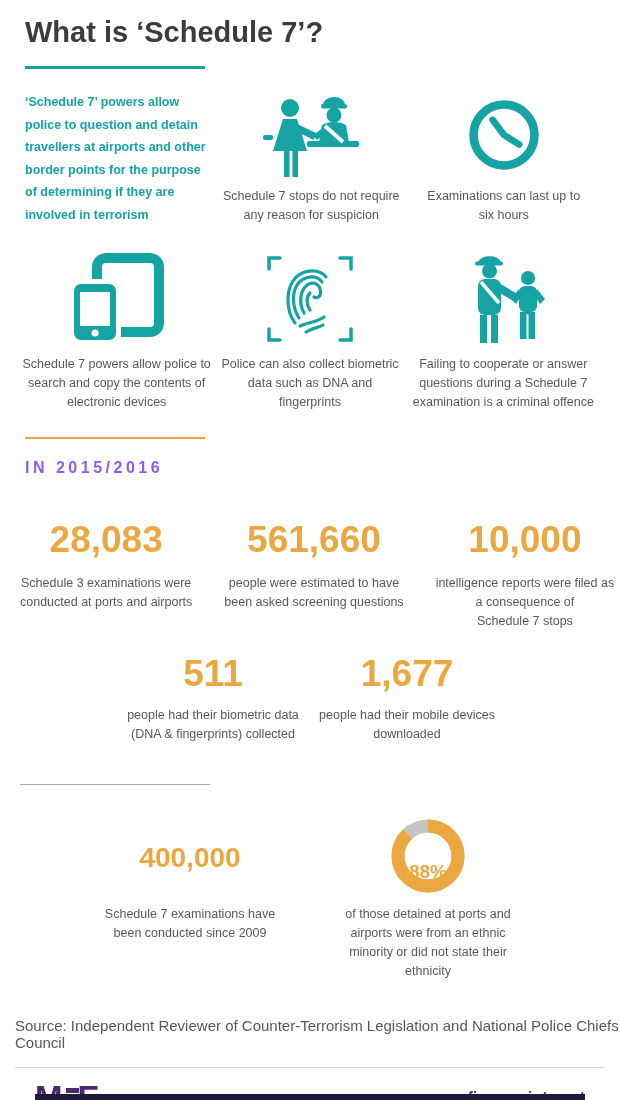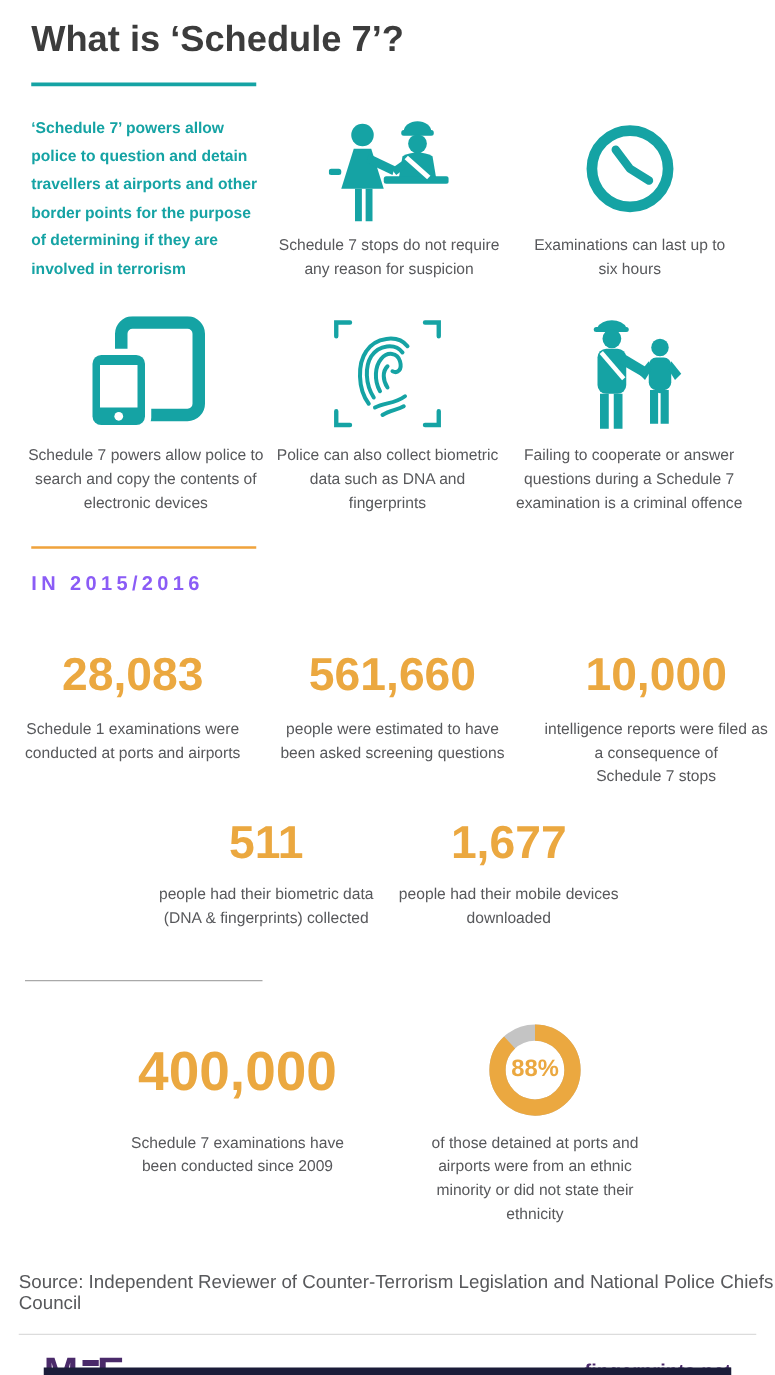--- a/index.html
+++ b/index.html
@@ -17,25 +17,25 @@
   .icon-box{height:84px;display:flex;align-items:flex-start;justify-content:center;padding-top:6px;}
   .icon-box2{height:96px;display:flex;align-items:center;justify-content:center;}
   .caption{font-size:12.5px;color:#57585b;line-height:19px;white-space:pre;text-align:center;margin-top:8px;}
   .section-head{margin:20px 0 0 25px;font-size:16px;font-weight:700;letter-spacing:3.5px;color:#8b5cf6;}
   .stats1{margin-top:42px;gap:32px;}
   .stat-value{font-size:37px;line-height:42px;font-weight:700;color:#eba840;text-align:center;}
   .stats2{display:flex;justify-content:center;margin-top:22px;}
   .stats2 .card{width:194px;}
   .bottom-row{display:flex;margin-top:32px;padding-left:55px;}
   .big-col{width:270px;text-align:center;}
-  .big-value{font-size:44px;line-height:50px;font-weight:700;color:#eba840;padding-top:16px;}
+  .big-value{font-size:28px;line-height:50px;font-weight:700;color:#eba840;padding-top:16px;}
   .big-col .caption{margin-top:22px;}
   .donut-col{width:206px;text-align:center;}
   .donut-wrap{position:relative;width:78px;height:78px;margin:0 auto;}
-  .donut-label{position:absolute;left:0;top:0;width:78px;height:78px;display:flex;align-items:center;
+  .donut-label{position:absolute;left:0;top:16px;width:78px;height:78px;display:flex;align-items:center;
                justify-content:center;font-size:19px;font-weight:700;color:#eba840;}
   .donut-col .caption{margin-top:10px;}
   .source{margin:36px 0 16px 15px;font-size:15px;color:#57585b;}
   .hr-light{margin:9px 15px 0 15px;height:1px;background:#dcdcdc;}
   .footer-row{display:flex;align-items:center;justify-content:space-between;padding:0 35px;margin-top:13px;}
   .mee-logo{display:flex;align-items:center;font-size:33px;font-weight:800;color:#4a2a6a;line-height:34px;}
   .mee-bars{width:13px;height:23px;margin:2px 0 0 3px;margin-right:0;
             background:linear-gradient(to bottom,#4a2a6a 0 5px,#ffffff 5px 9px,#4a2a6a 9px 14px,#ffffff 14px 18px,#4a2a6a 18px 23px);}
   .mee-e{margin-left:-1px;}
   .site-url{font-size:16px;font-weight:700;color:#4b2a6b;}
@@ -162,21 +162,21 @@
 examination is a criminal offence</div>
     </div>
   </div>
 
   <div class="rule-orange"></div>
   <div class="section-head">IN 2015/2016</div>
 
   <div class="grid3 stats1">
     <div class="card">
       <div class="stat-value">28,083</div>
-      <div class="caption cap" style="margin-top:13px;">Schedule 1 examinations were
+      <div class="caption cap" style="margin-top:13px;">Schedule 3 examinations were
 conducted at ports and airports</div>
     </div>
     <div class="card">
       <div class="stat-value">561,660</div>
       <div class="caption" style="margin-top:13px;">people were estimated to have
 been asked screening questions</div>
     </div>
     <div class="card">
       <div class="stat-value">10,000</div>
       <div class="caption" style="margin-top:13px;">intelligence reports were filed as

